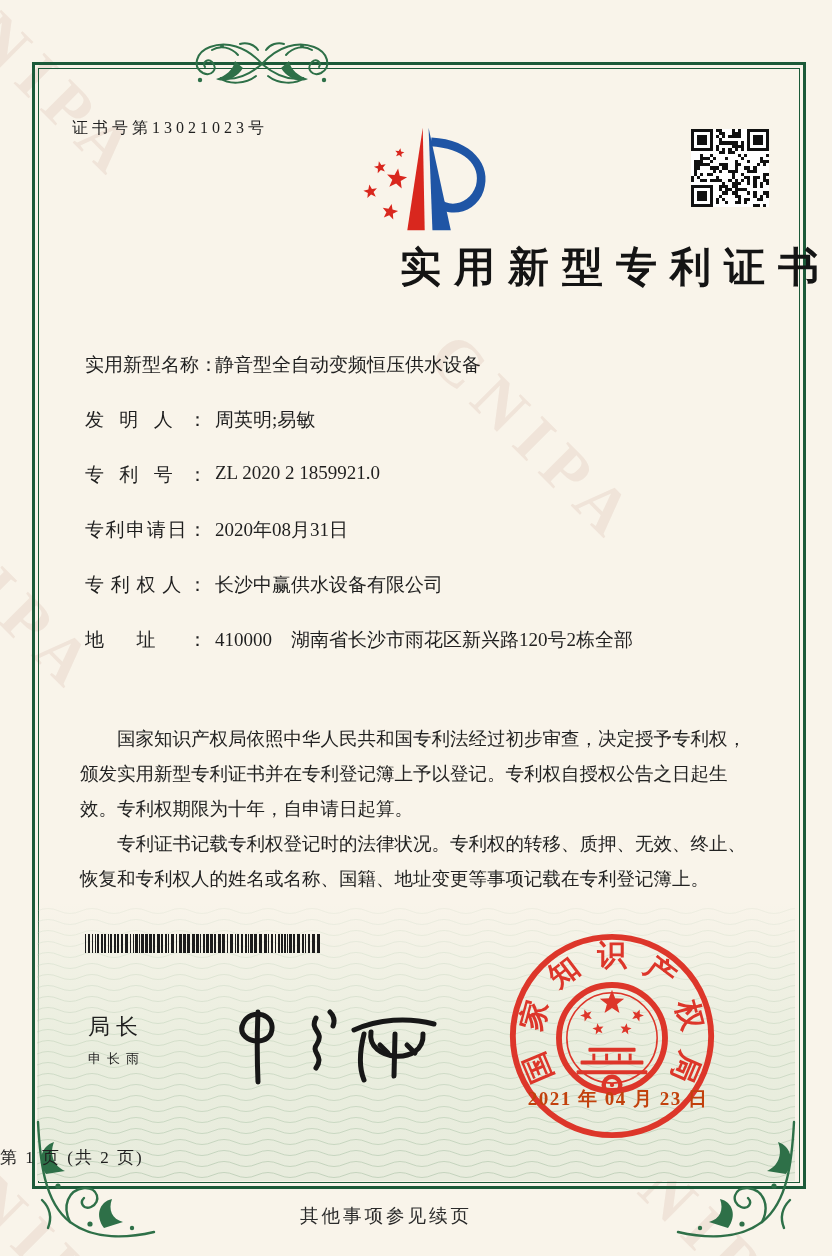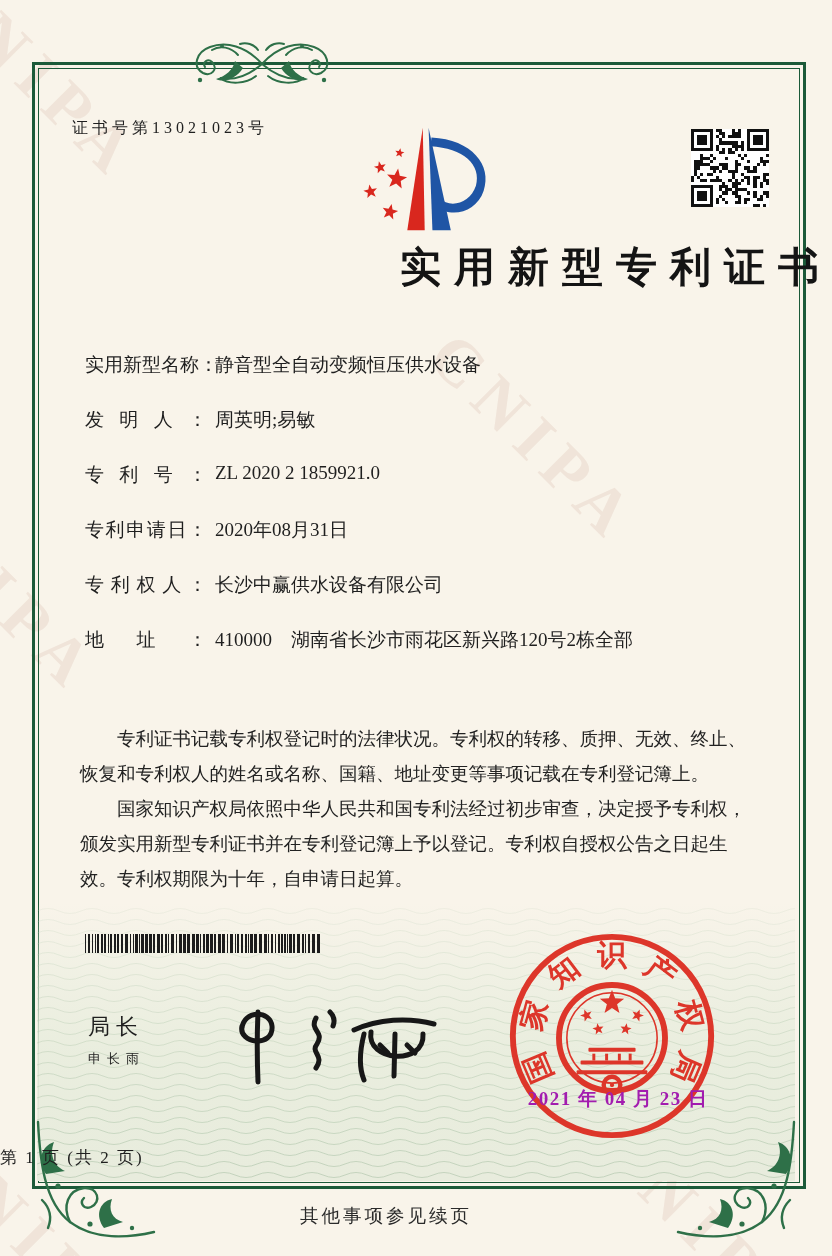--- a/index.html
+++ b/index.html
@@ -44,21 +44,21 @@
   #paras p{margin:0;text-indent:2em;}
 
   #barcode{position:absolute;left:85px;top:934px;z-index:3;}
 
   #officer-title{left:88px;top:1012px;font-size:22px;letter-spacing:6px;}
   #officer-name{left:88px;top:1050px;font-size:13px;letter-spacing:6px;}
   #signature{position:absolute;left:228px;top:1000px;z-index:4;}
 
   #seal{position:absolute;left:504px;top:928px;z-index:4;opacity:0.96;}
   #seal-date{left:523px;top:1086px;width:190px;text-align:center;font-size:19px;
-             letter-spacing:1.5px;color:#a21caf;z-index:5;font-weight:600;}
+             letter-spacing:1.5px;color:#c2410c;z-index:5;font-weight:600;}
 
   #page-info{left:0;top:1146px;width:832px;text-align:left;font-size:17px;letter-spacing:2px;}
   #cont-note{left:0;top:1203px;width:772px;text-align:center;font-size:18.5px;
              letter-spacing:3px;color:#2a2a2a;}
 </style>
 </head>
 <body>
 
 <div id="page">
 
@@ -349,22 +349,22 @@
     </div>
     <div class="frow" style="top:220px">
       <span class="flabel">专利权人：</span><span class="fvalue">长沙中赢供水设备有限公司</span>
     </div>
     <div class="frow" style="top:275px">
       <span class="flabel">地址：</span><span class="fvalue">410000　湖南省长沙市雨花区新兴路120号2栋全部</span>
     </div>
   </div>
 
   <div class="txt" id="paras">
+    <p>国家知识产权局依照中华人民共和国专利法经过初步审查，决定授予专利权，颁发实用新型专利证书并在专利登记簿上予以登记。专利权自授权公告之日起生效。专利权期限为十年，自申请日起算。</p>
     <p>专利证书记载专利权登记时的法律状况。专利权的转移、质押、无效、终止、恢复和专利权人的姓名或名称、国籍、地址变更等事项记载在专利登记簿上。</p>
-    <p>国家知识产权局依照中华人民共和国专利法经过初步审查，决定授予专利权，颁发实用新型专利证书并在专利登记簿上予以登记。专利权自授权公告之日起生效。专利权期限为十年，自申请日起算。</p>
   </div>
 
   <svg id="barcode" width="238" height="19">
       <rect x="0" y="0" width="238" height="19" fill="none"></rect>
       <rect x="0" y="0" width="1" height="19" fill="#1c1c1c"></rect>
       <rect x="3" y="0" width="2" height="19" fill="#1c1c1c"></rect>
       <rect x="7" y="0" width="1" height="19" fill="#1c1c1c"></rect>
       <rect x="10" y="0" width="1" height="19" fill="#1c1c1c"></rect>
       <rect x="12" y="0" width="2" height="19" fill="#1c1c1c"></rect>
       <rect x="16" y="0" width="2" height="19" fill="#1c1c1c"></rect>

